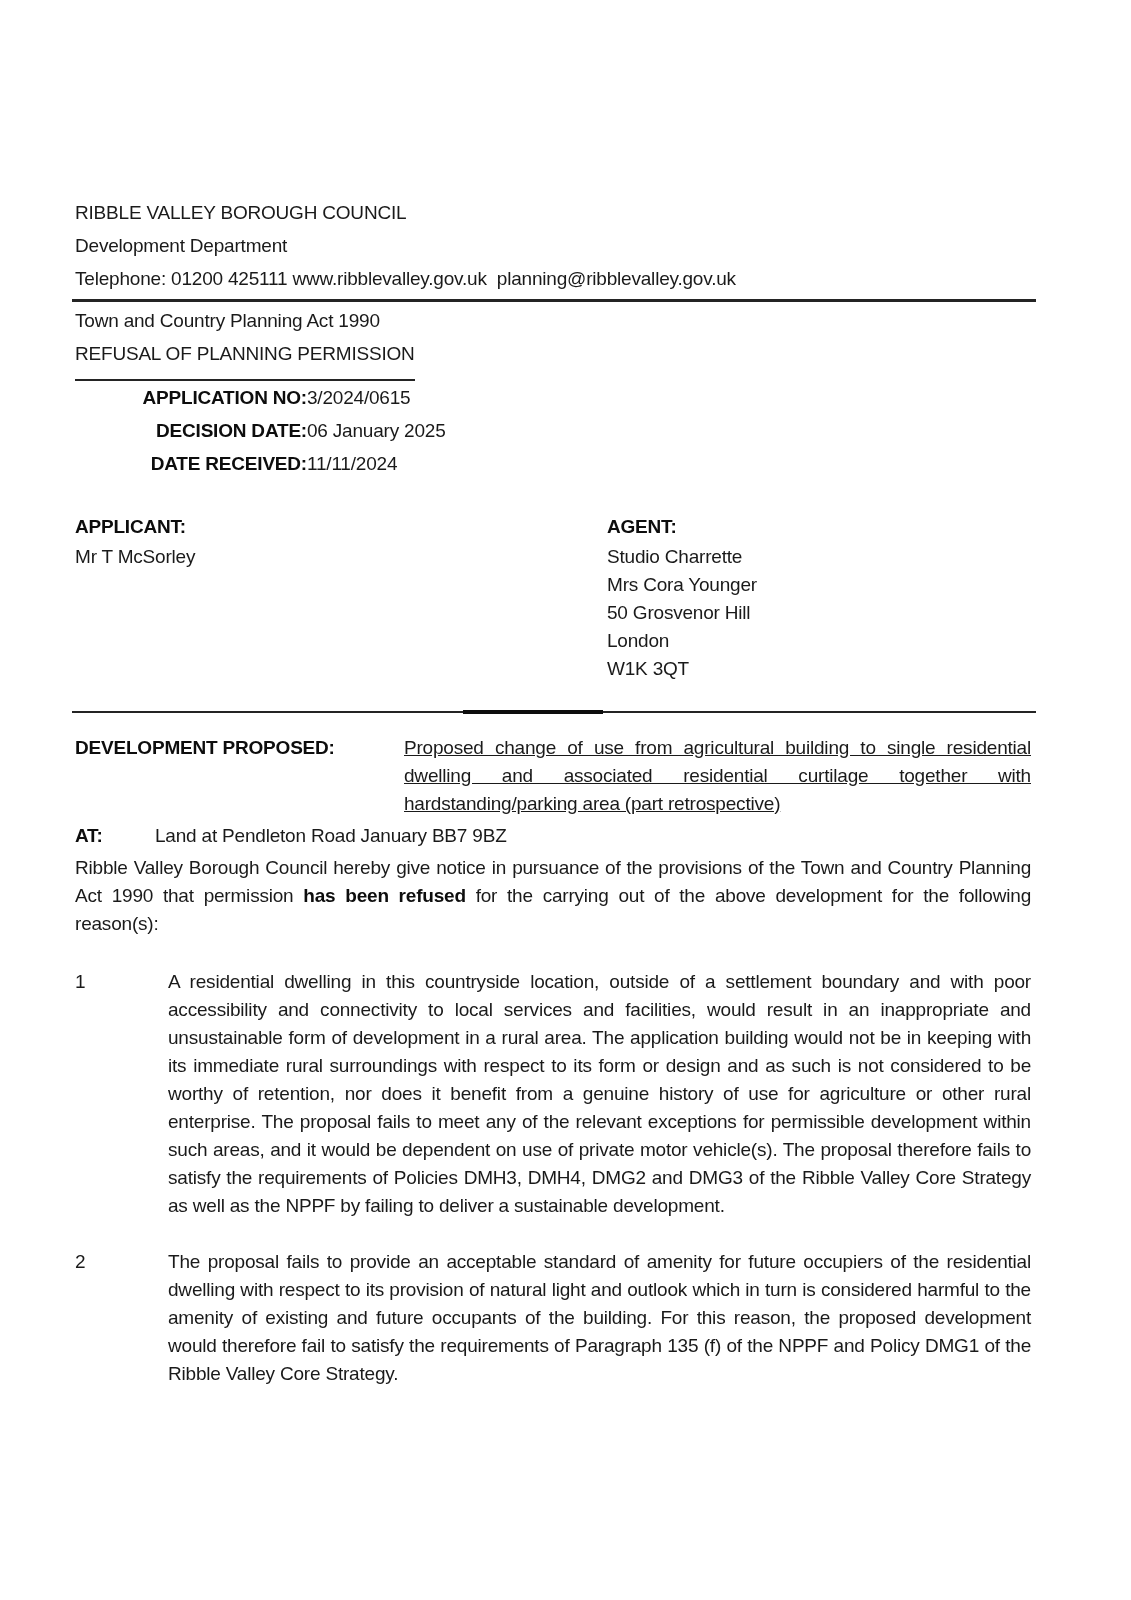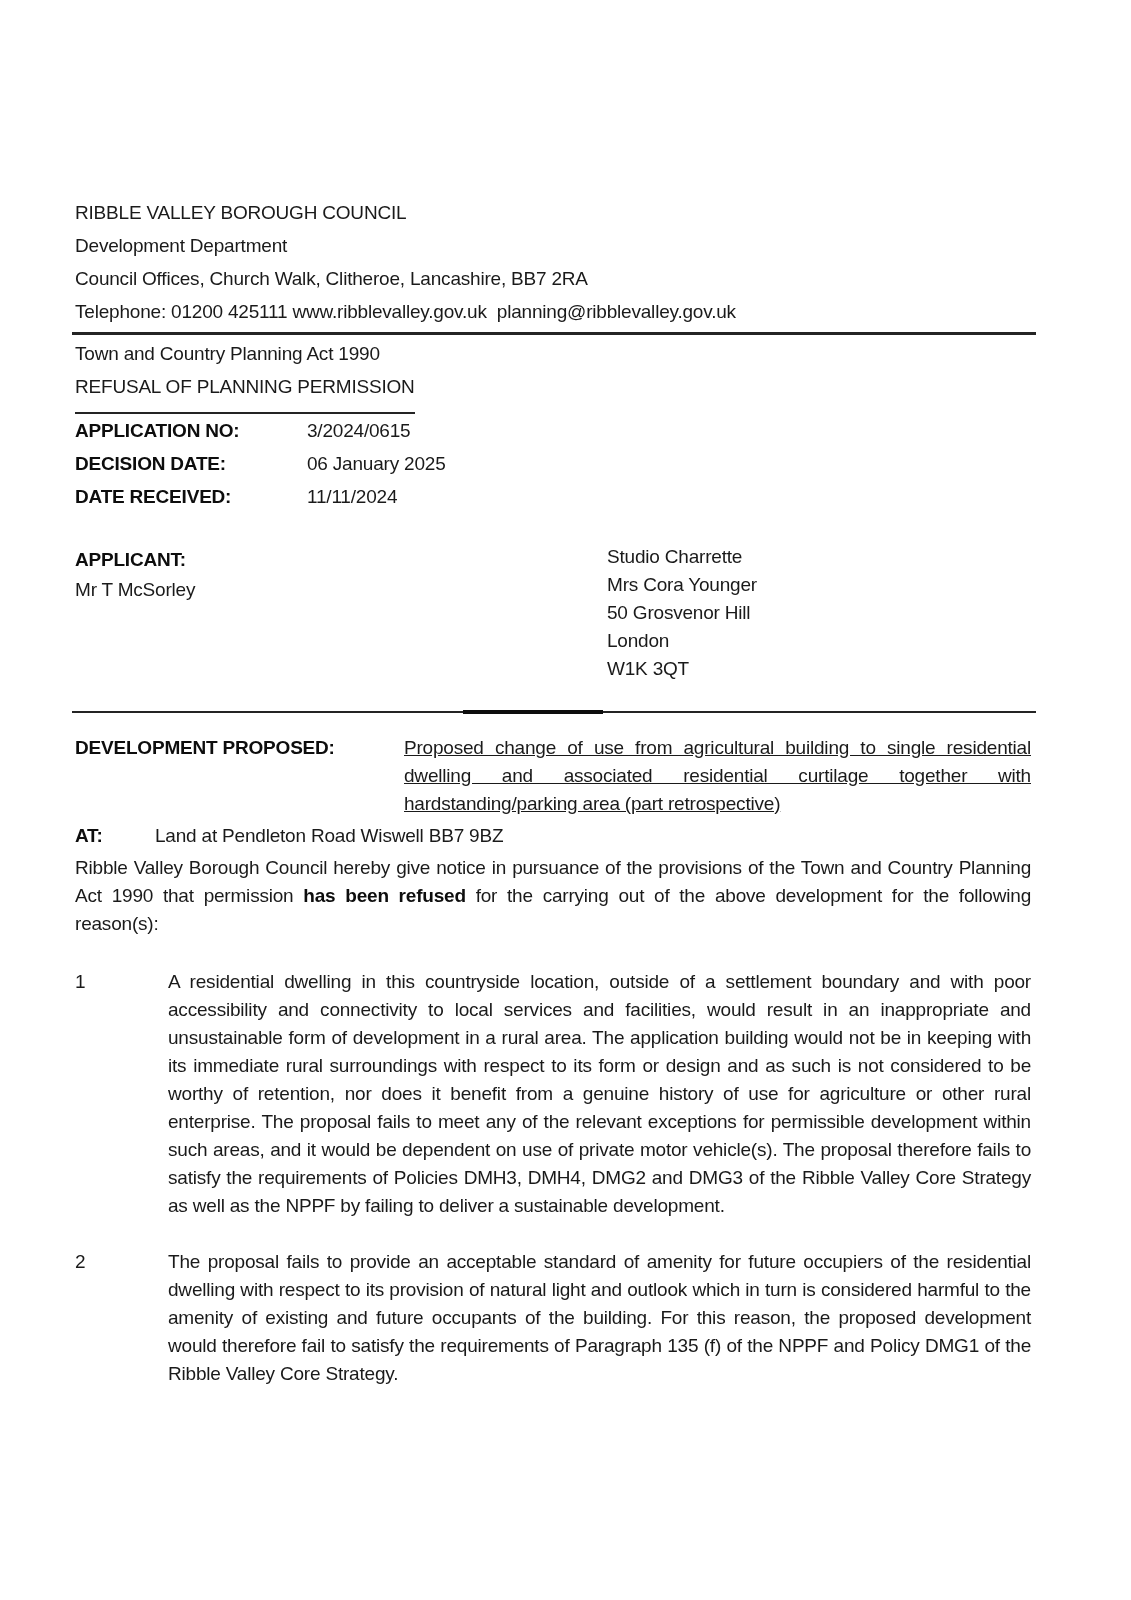--- a/index.html
+++ b/index.html
@@ -43,21 +43,21 @@
     background: #0d0d0d;
   }
   .act-line { margin-top: 2px; line-height: 33px; }
   .refusal-line { line-height: 33px; }
   .underlined {
     display: inline-block;
     border-bottom: 2px solid #242424;
     padding-bottom: 13px;
     line-height: 24px;
   }
-  .bold { font-weight: bold; color: #0d0d0d; }
+  .bold { font-weight: bold; color: #0d0d0d; text-align: right; }
   .ref-table { display: grid; grid-template-columns: 232px 1fr; }
   .ref-table .cell { line-height: 33px; }
   .parties { margin-top: 30px; display: grid; grid-template-columns: 532px 1fr; }
   .party-label { font-weight: bold; color: #0d0d0d; line-height: 33px; }
   .party-line { line-height: 28px; }
   .dev-row { margin-top: 21px; display: grid; grid-template-columns: 329px 1fr; }
   .dev-label { font-weight: bold; color: #0d0d0d; line-height: 28px; }
   .dev-desc { line-height: 28px; text-align: justify; text-decoration: underline; }
   .at-row { margin-top: 4px; display: grid; grid-template-columns: 80px 1fr; }
   .at-label { font-weight: bold; color: #0d0d0d; line-height: 28px; }
@@ -71,21 +71,20 @@
 </style>
 </head>
 <body>
 
 <div class="page">
   <div class="content">
 
     <header>
       <div class="lh-line">RIBBLE VALLEY BOROUGH COUNCIL</div>
       <div class="lh-line">Development Department</div>
-      <div class="lh-line">Council Offices, Church Walk, Clitheroe, Lancashire, BB7 2RA</div>
       <div class="lh-line">Telephone: 01200 425111 www.ribblevalley.gov.uk  planning@ribblevalley.gov.uk</div>
     </header>
 
     <div class="rule rule-top"></div>
 
     <div class="act-line">Town and Country Planning Act 1990</div>
 
     <div class="refusal-line">
       <span class="underlined">REFUSAL OF PLANNING PERMISSION</span>
     </div>
@@ -98,40 +97,41 @@
       <div class="cell bold">DATE RECEIVED:</div>
       <div class="cell">11/11/2024</div>
     </div>
 
     <div class="parties">
       <div class="party">
         <div class="party-label">APPLICANT:</div>
         <div class="party-line">Mr T McSorley</div>
       </div>
       <div class="party">
+        <div class="party-label">AGENT:</div>
         <div class="party-line">Studio Charrette</div>
         <div class="party-line">Mrs Cora Younger</div>
         <div class="party-line">50 Grosvenor Hill</div>
         <div class="party-line">London</div>
         <div class="party-line">W1K 3QT</div>
       </div>
     </div>
 
     <div class="rule rule-mid">
       <span class="rule-thick"></span>
     </div>
 
     <div class="dev-row">
       <div class="dev-label">DEVELOPMENT PROPOSED:</div>
       <div class="dev-desc">Proposed change of use from agricultural building to single residential dwelling and associated residential curtilage together with hardstanding/parking area (part retrospective)</div>
     </div>
 
     <div class="at-row">
       <div class="at-label">AT:</div>
-      <div class="at-value">Land at Pendleton Road Wiswell BB7 9BZ</div>
+      <div class="at-value">Land at Pendleton Road January BB7 9BZ</div>
     </div>
 
     <p class="notice-para"><span>Ribble Valley Borough Council hereby give notice in pursuance of the provisions of the Town and Country Planning Act 1990 that permission </span><span class="bold">has been refused</span><span> for the carrying out of the above development for the following reason(s):</span></p>
 
     <div class="reason reason-1">
       <div class="reason-num">1</div>
       <div class="reason-text">A residential dwelling in this countryside location, outside of a settlement boundary and with poor accessibility and connectivity to local services and facilities, would result in an inappropriate and unsustainable form of development in a rural area. The application building would not be in keeping with its immediate rural surroundings with respect to its form or design and as such is not considered to be worthy of retention, nor does it benefit from a genuine history of use for agriculture or other rural enterprise. The proposal fails to meet any of the relevant exceptions for permissible development within such areas, and it would be dependent on use of private motor vehicle(s). The proposal therefore fails to satisfy the requirements of Policies DMH3, DMH4, DMG2 and DMG3 of the Ribble Valley Core Strategy as well as the NPPF by failing to deliver a sustainable development.</div>
     </div>
 
     <div class="reason reason-2">

